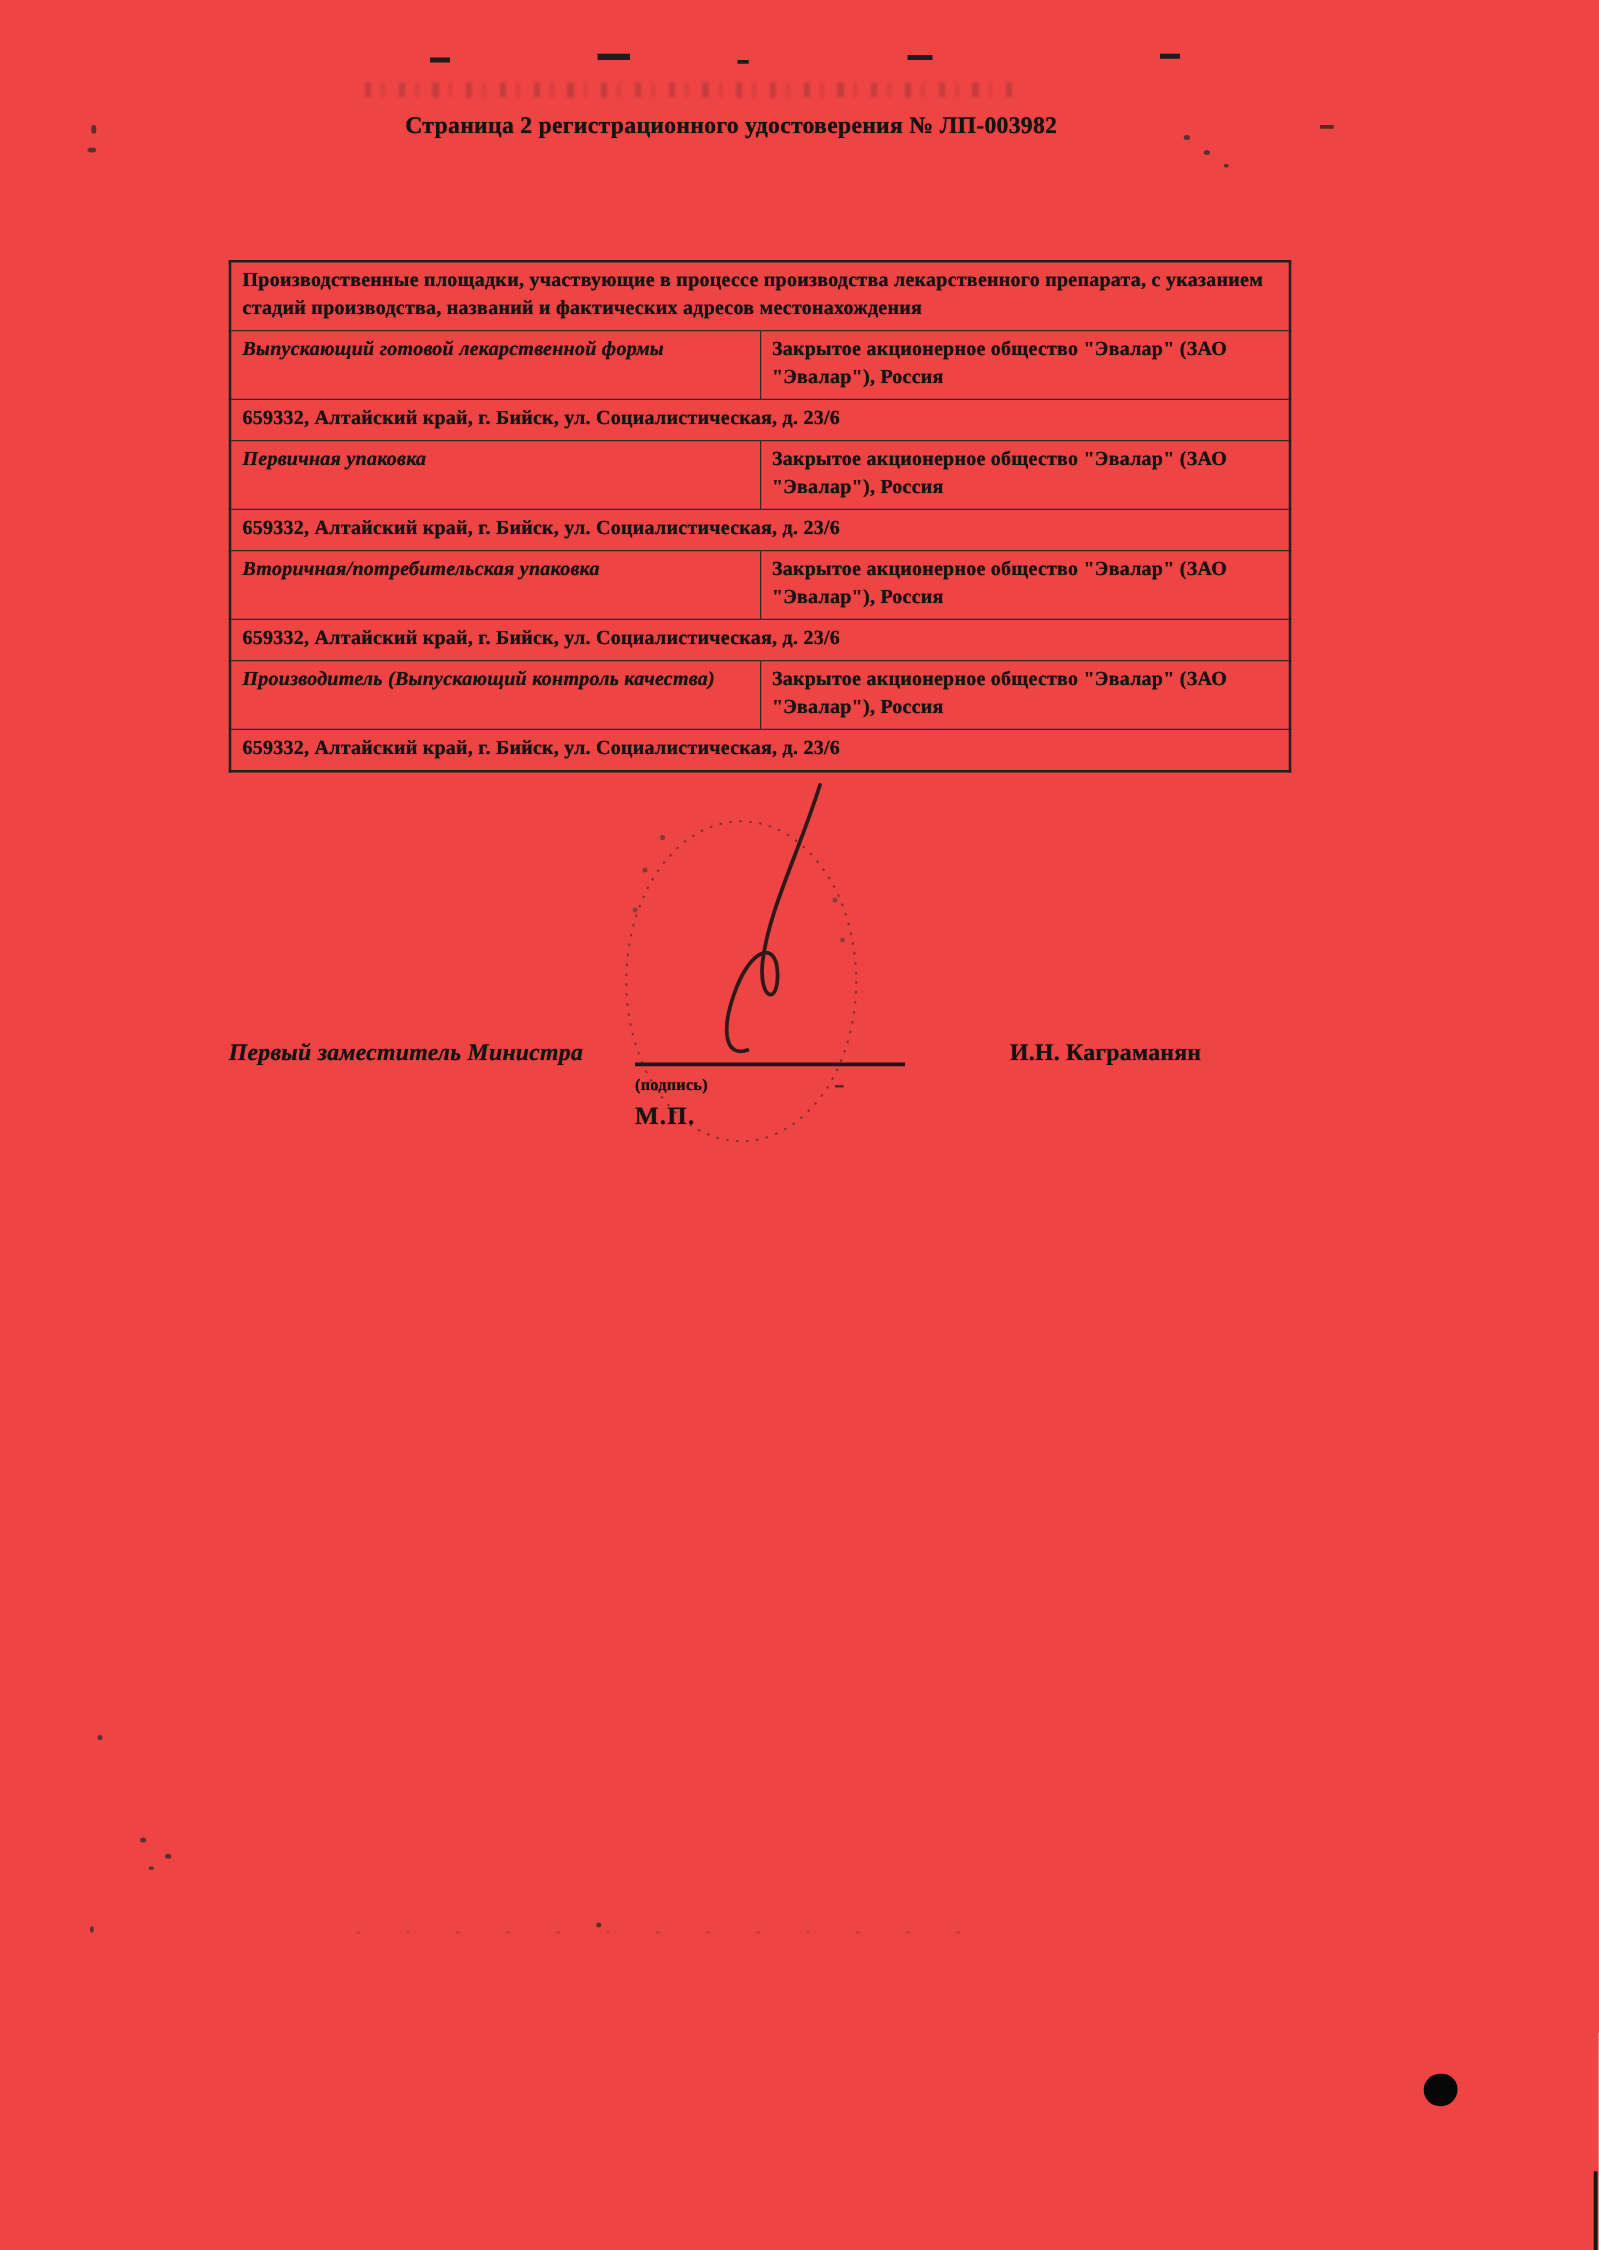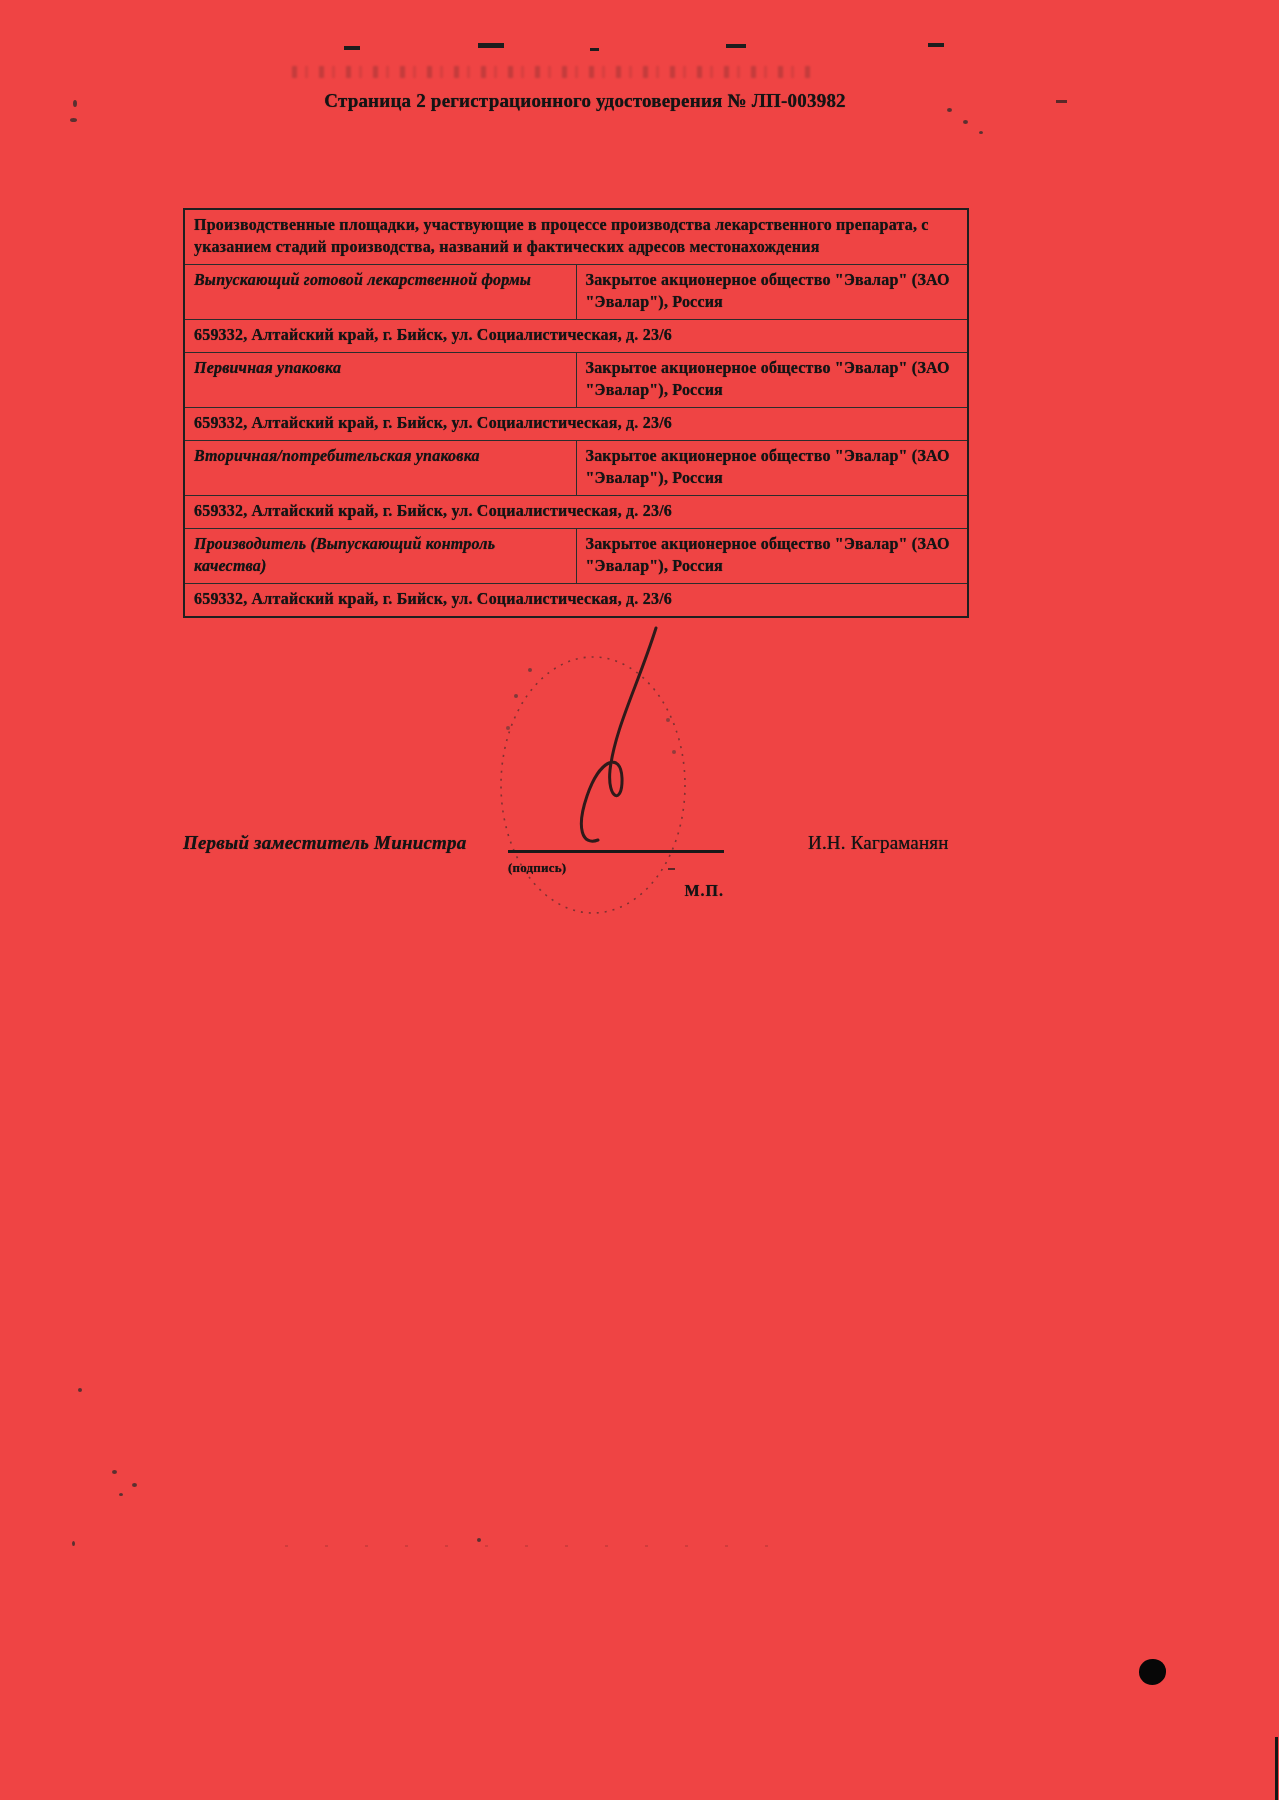--- a/index.html
+++ b/index.html
@@ -34,42 +34,42 @@
     opacity:.25;
   }
   .ink-dot{
     position:absolute; left:1139px; top:1659px; width:27px; height:26px;
     background:#070707; border-radius:50% 48% 52% 50%;
   }
   .edge-line{ position:absolute; left:1275px; top:1737px; width:3px; height:63px; background:#161616; }
 
   
   table.prod{
-    position:absolute; left:183px; top:208px; width:786px;
+    position:absolute; left:183px; top:208px; width:850px;
     border-collapse:collapse;
     border:2.5px solid #1f1f1f;
     table-layout:fixed;
   }
   table.prod td{
     border:1.5px solid #2c2c2c;
     padding:4px 9px 6px 9px;
     vertical-align:top;
     font-size:16px; font-weight:bold; line-height:22px;
   }
   td.thead{ font-size:16.5px; }
   td.stage{ font-style:italic; width:442px; font-size:15.5px; }
   td.company{ font-size:15.5px; }
   td.addr{ height:20px; }
 
   
   .sig-title{ position:absolute; left:183px; top:832px; font-size:19px; font-weight:bold;font-style:italic; }
-  .sig-name{ position:absolute; left:808px; top:832px; font-size:19px; font-weight:normal; }
+  .sig-name{ position:absolute; left:808px; top:832px; font-size:19px; font-weight:bold; }
   .sig-line{ position:absolute; left:508px; top:850px; width:216px; height:3px; background:#191919; }
   .sig-caption{ position:absolute; left:508px; top:860px; width:216px; text-align:left; font-size:13px; font-weight:bold; }
-  .sig-stamp-text{ position:absolute; left:508px; top:882px; width:216px; text-align:right; font-size:16px; font-weight:bold; letter-spacing:1px; }
+  .sig-stamp-text{ position:absolute; left:508px; top:882px; width:216px; text-align:left; font-size:20px; font-weight:bold; letter-spacing:1px; }
   .stamp-svg{ position:absolute; left:460px; top:600px; }
 </style>
 </head>
 <body>
 
 <div class="page">
 
   <div class="smudge-band"></div>
   <div class="dash" style="left:344px;top:46px;width:16px;height:4px;"></div>
   <div class="dash" style="left:478px;top:43px;width:26px;height:5px;"></div>

